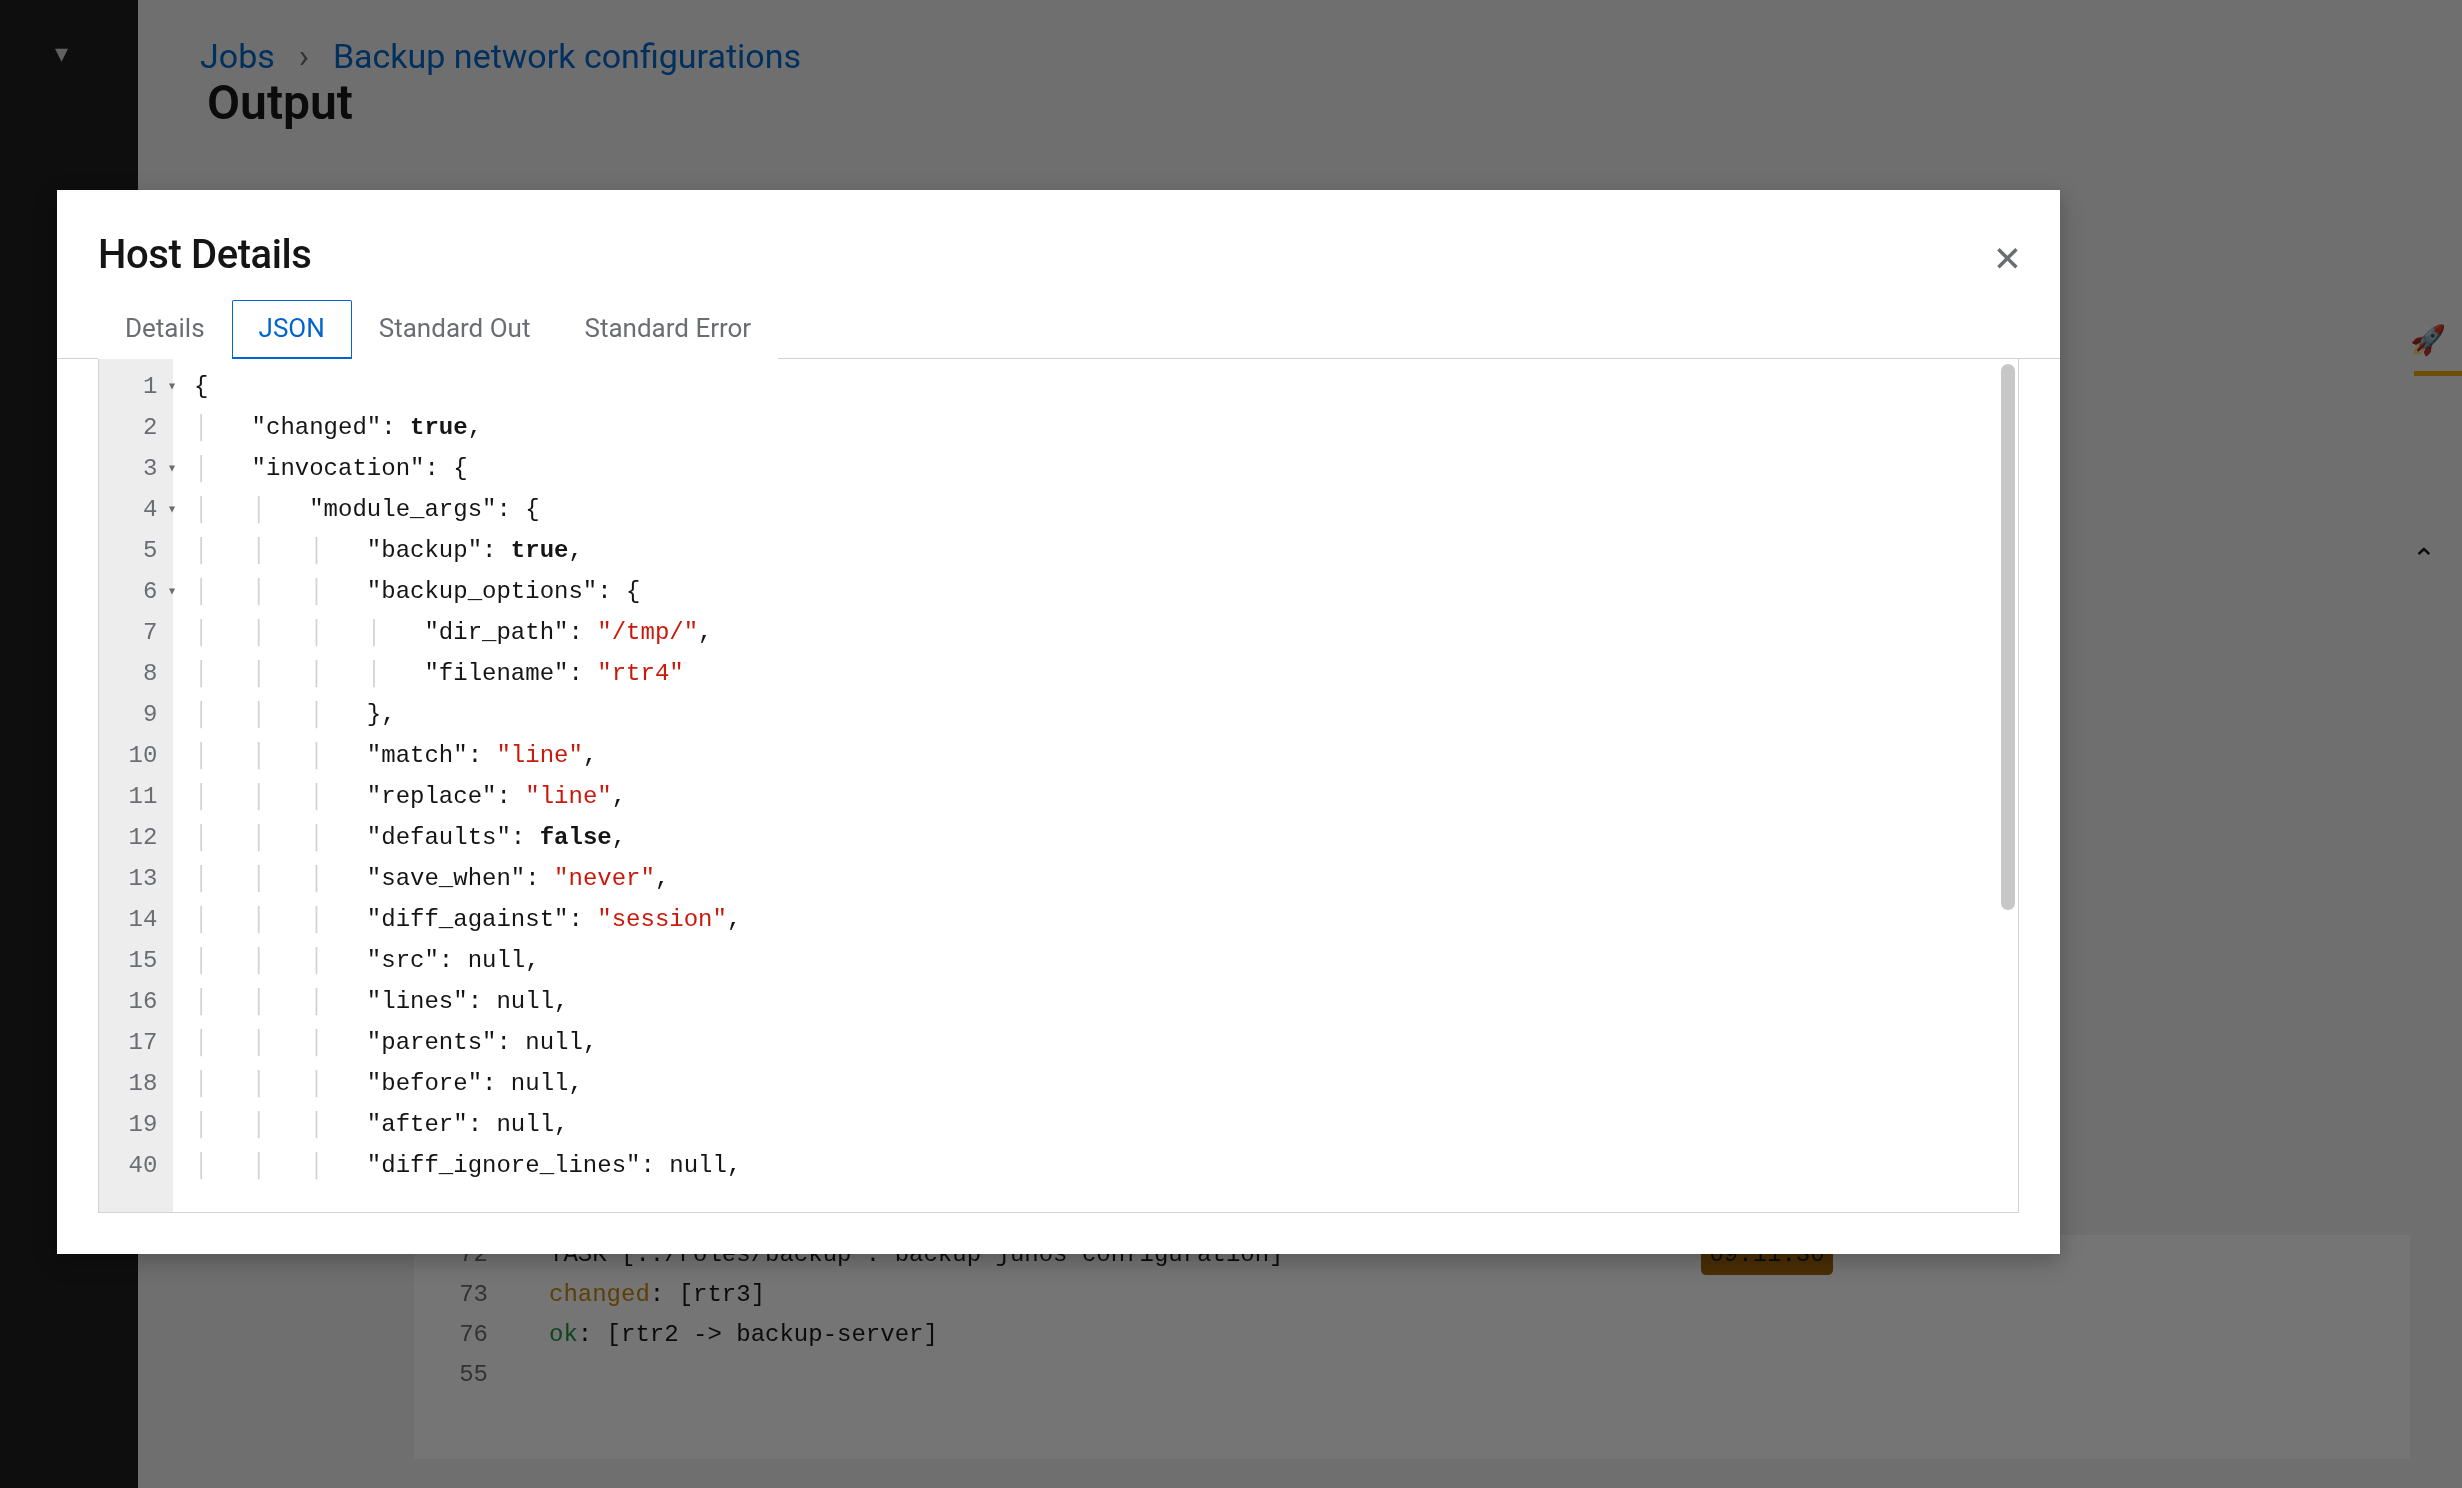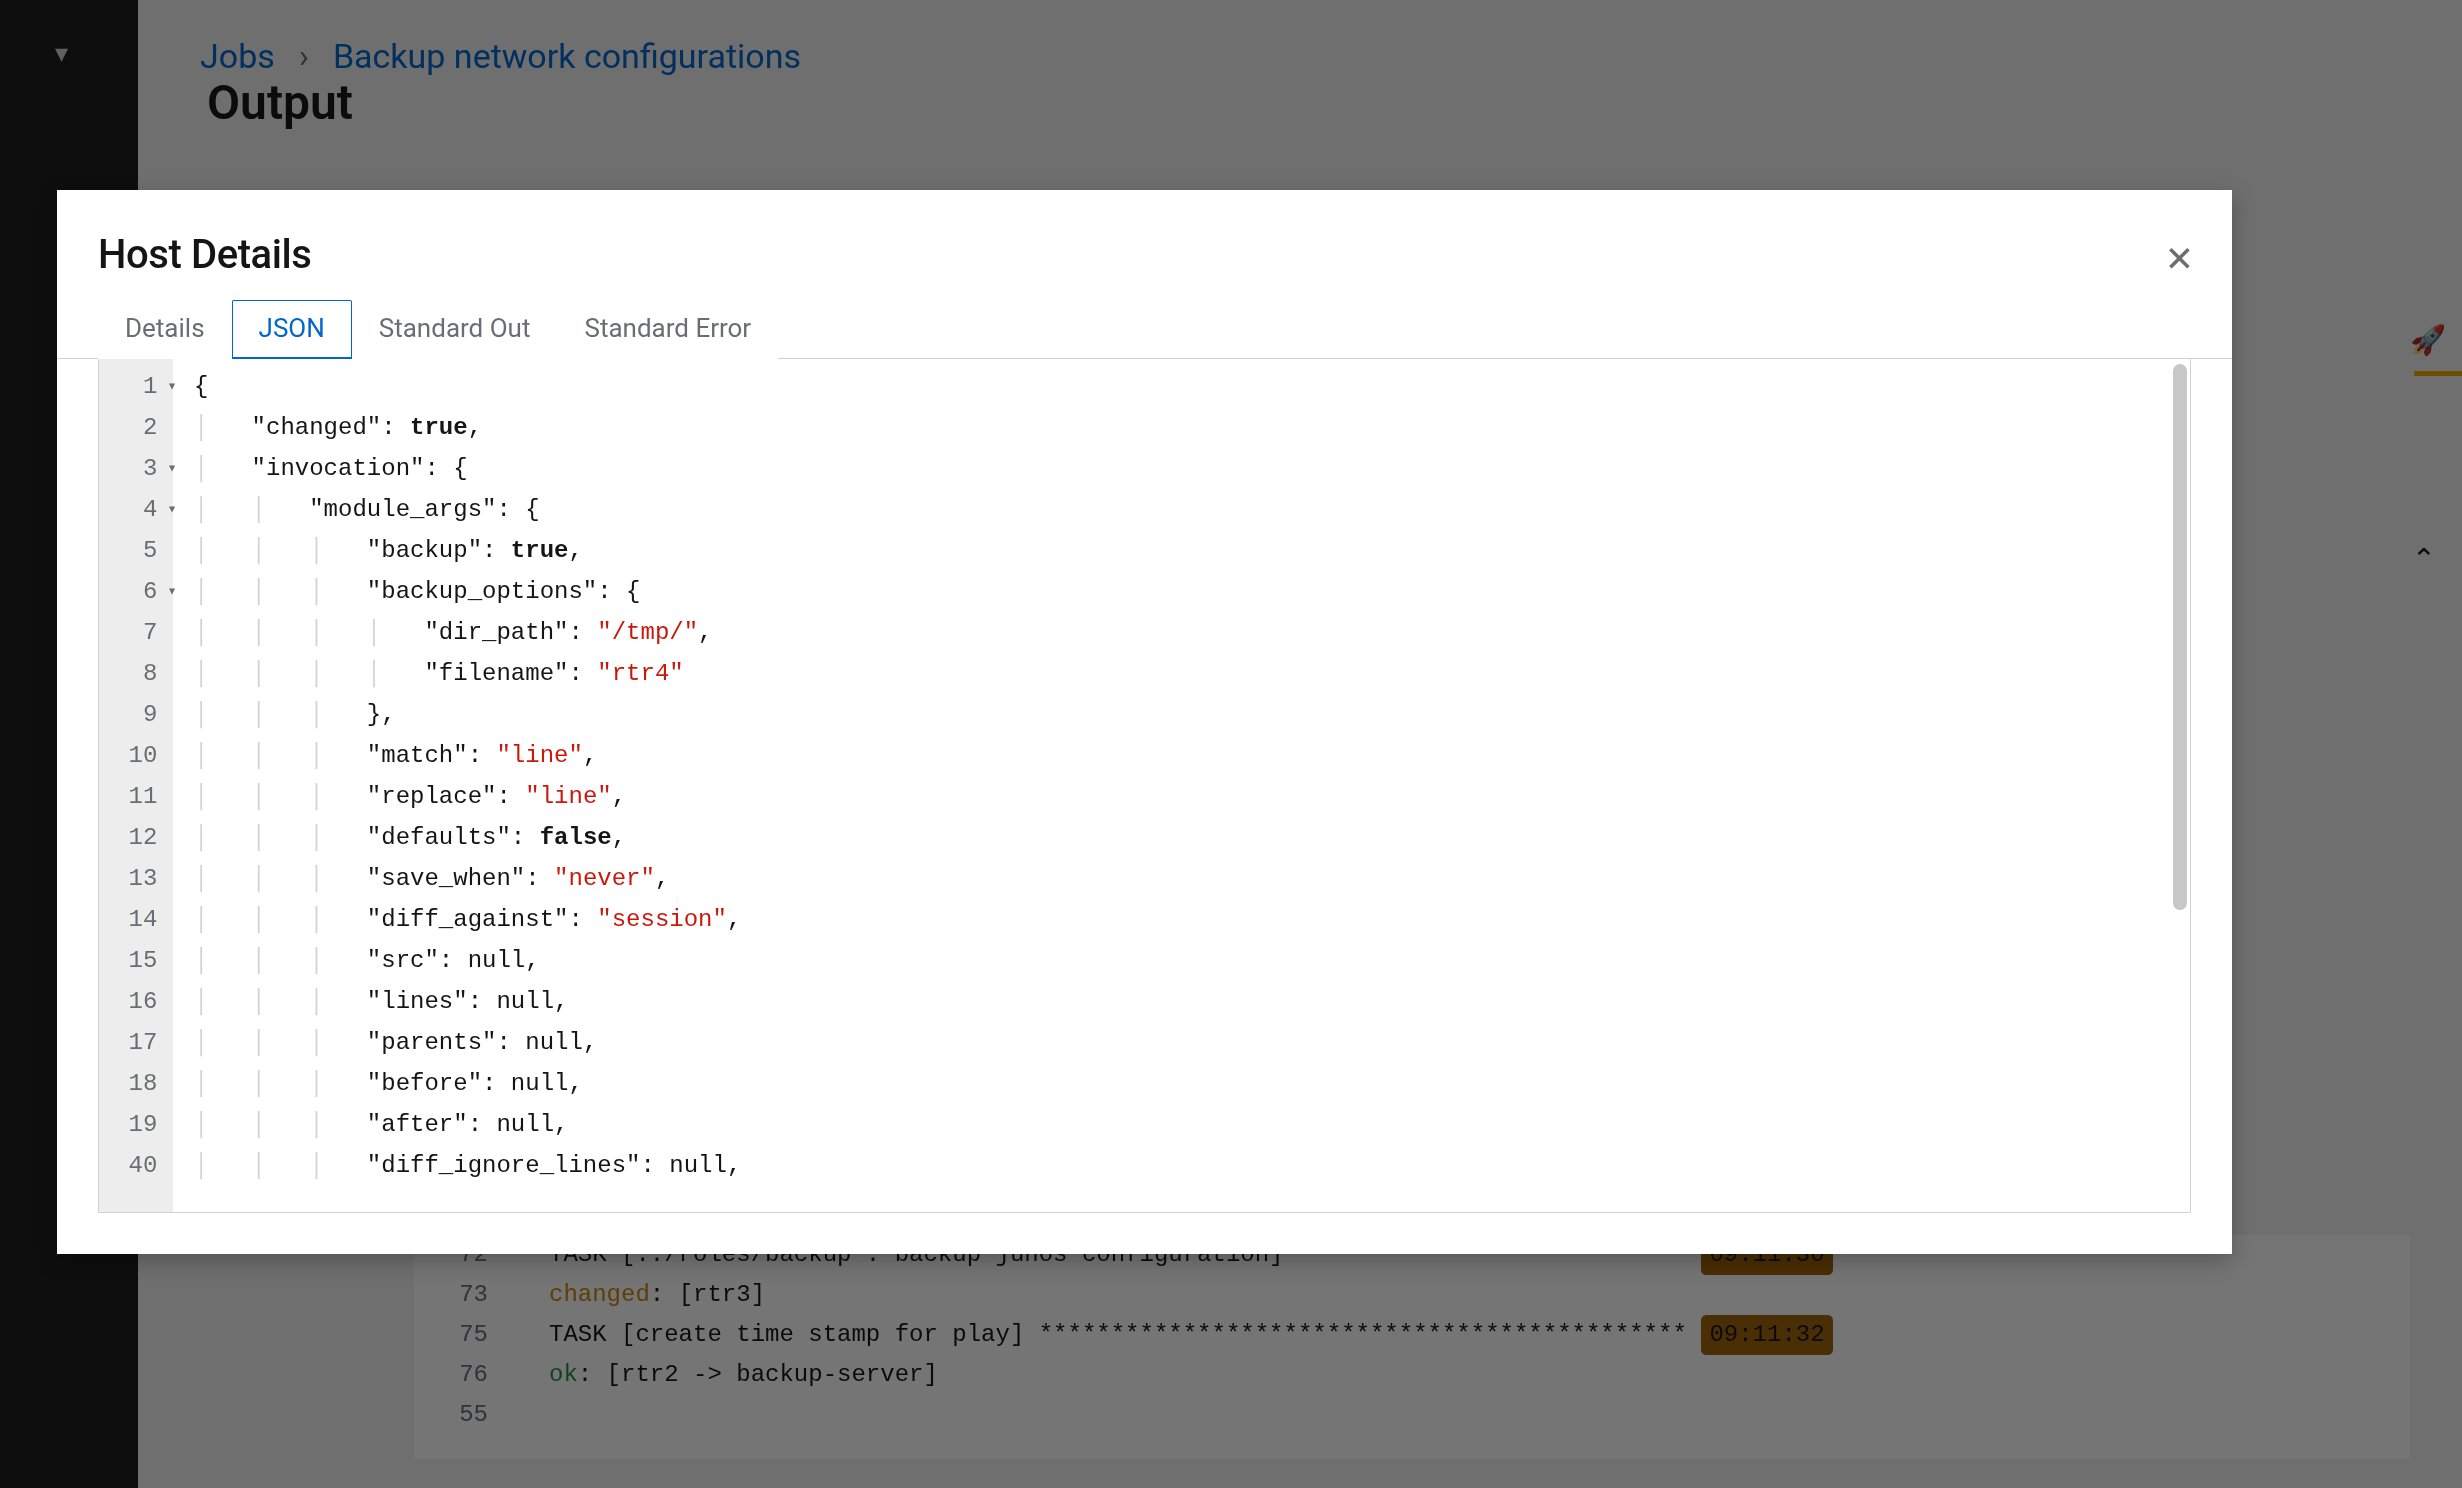--- a/index.html
+++ b/index.html
@@ -21,21 +21,21 @@
   .bg-chg-or { color: #c9850a; }
   .bg-time-pill { display: inline-block; background: #a16207; border-radius: 5.2px; padding: 0 8.6px; margin-left: 14px; color: #151515; }
   .bg-caret-panel { position: absolute; right: 14px; top: 535px; width: 48px; height: 48px; font-size: 29px; color: #151515; display:flex;align-items:center;justify-content:center;}
   .bg-rocket { position: absolute; right: 15.5px; top: 323px; font-size: 29px; color: #151515; }
   .bg-orange-line { position: absolute; right: 0; top: 371px; width: 48px; height: 5.2px; background: #f0ab00; }
 
   
   .dim { position: absolute; inset: 0; background: rgba(3,3,3,0.55); }
 
   
-  .modal { position: absolute; left: 57px; top: 190px; width: 2175px; height: 1064px; background: #fff; box-shadow: 0 7px 21px rgba(0,0,0,0.25); display: flex; flex-direction: column; }
+  .modal { position: absolute; left: 57px; top: 190px; width: 2003px; height: 1064px; background: #fff; box-shadow: 0 7px 21px rgba(0,0,0,0.25); display: flex; flex-direction: column; }
   .modal-header { padding: 41px 41px 14px 41px; position: relative; }
   .modal-title { font-size: 40px; font-weight: 500; color: #151515; letter-spacing: -0.4px;}
   .modal-close { position: absolute; right: 38px; top: 52px; font-size: 35px; color: #6a6e73; cursor: pointer; line-height: 1; }
 
   .tabs { display: flex; gap: 0; padding: 7px 42px 0 41px; border-bottom: 0.9px solid #d2d2d2; }
   .tab { padding: 12px 26px 14px 26px; font-size: 26px; color: #6a6e73; cursor: pointer; border: 1.7px solid transparent; position: relative; top: 0.9px; background: #fff; }
   .tab.active { color: #06c; border: 1.7px solid #06c; border-bottom: 2.6px solid #06c; border-radius: 1.7px 1.7px 0 0; }
 
   .code-wrap { flex: 1; margin: 0 41px 41px 41px; border: 0.9px solid #d2d2d2; border-top: none; overflow: hidden; display: flex; position: relative; background: #fff;}
   .gutter { background: #ededed; text-align: right; padding: 7px 8.6px 7px 0; font-family: "Menlo","Consolas","Liberation Mono",monospace; font-size: 24px; line-height: 41px; color: #6a6e73; user-select: none; width: 74px; flex-shrink: 0;}
@@ -80,25 +80,20 @@
         <div class="bg-output-row">
           <div class="bg-output-ln">72</div>
           <div class="bg-output-text">TASK [../roles/backup : backup junos configuration] ***************************</div>
           <span class="bg-time-pill">09:11:30</span>
         </div>
         <div class="bg-output-row">
           <div class="bg-output-ln">73</div>
           <div class="bg-output-text"><span class="bg-chg-or">changed</span>: [rtr3]</div>
         </div>
         <div class="bg-output-row">
-          <div class="bg-output-ln">75</div>
-          <div class="bg-output-text">TASK [create time stamp for play] *********************************************</div>
-          <span class="bg-time-pill">09:11:32</span>
-        </div>
-        <div class="bg-output-row">
           <div class="bg-output-ln">76</div>
           <div class="bg-output-text"><span class="bg-ok-green">ok</span>: [rtr2 -&gt; backup-server]</div>
         </div>
         <div class="bg-output-row">
           <div class="bg-output-ln">55</div>
           <div class="bg-output-text"></div>
         </div>
       </div>
   </div>
 

